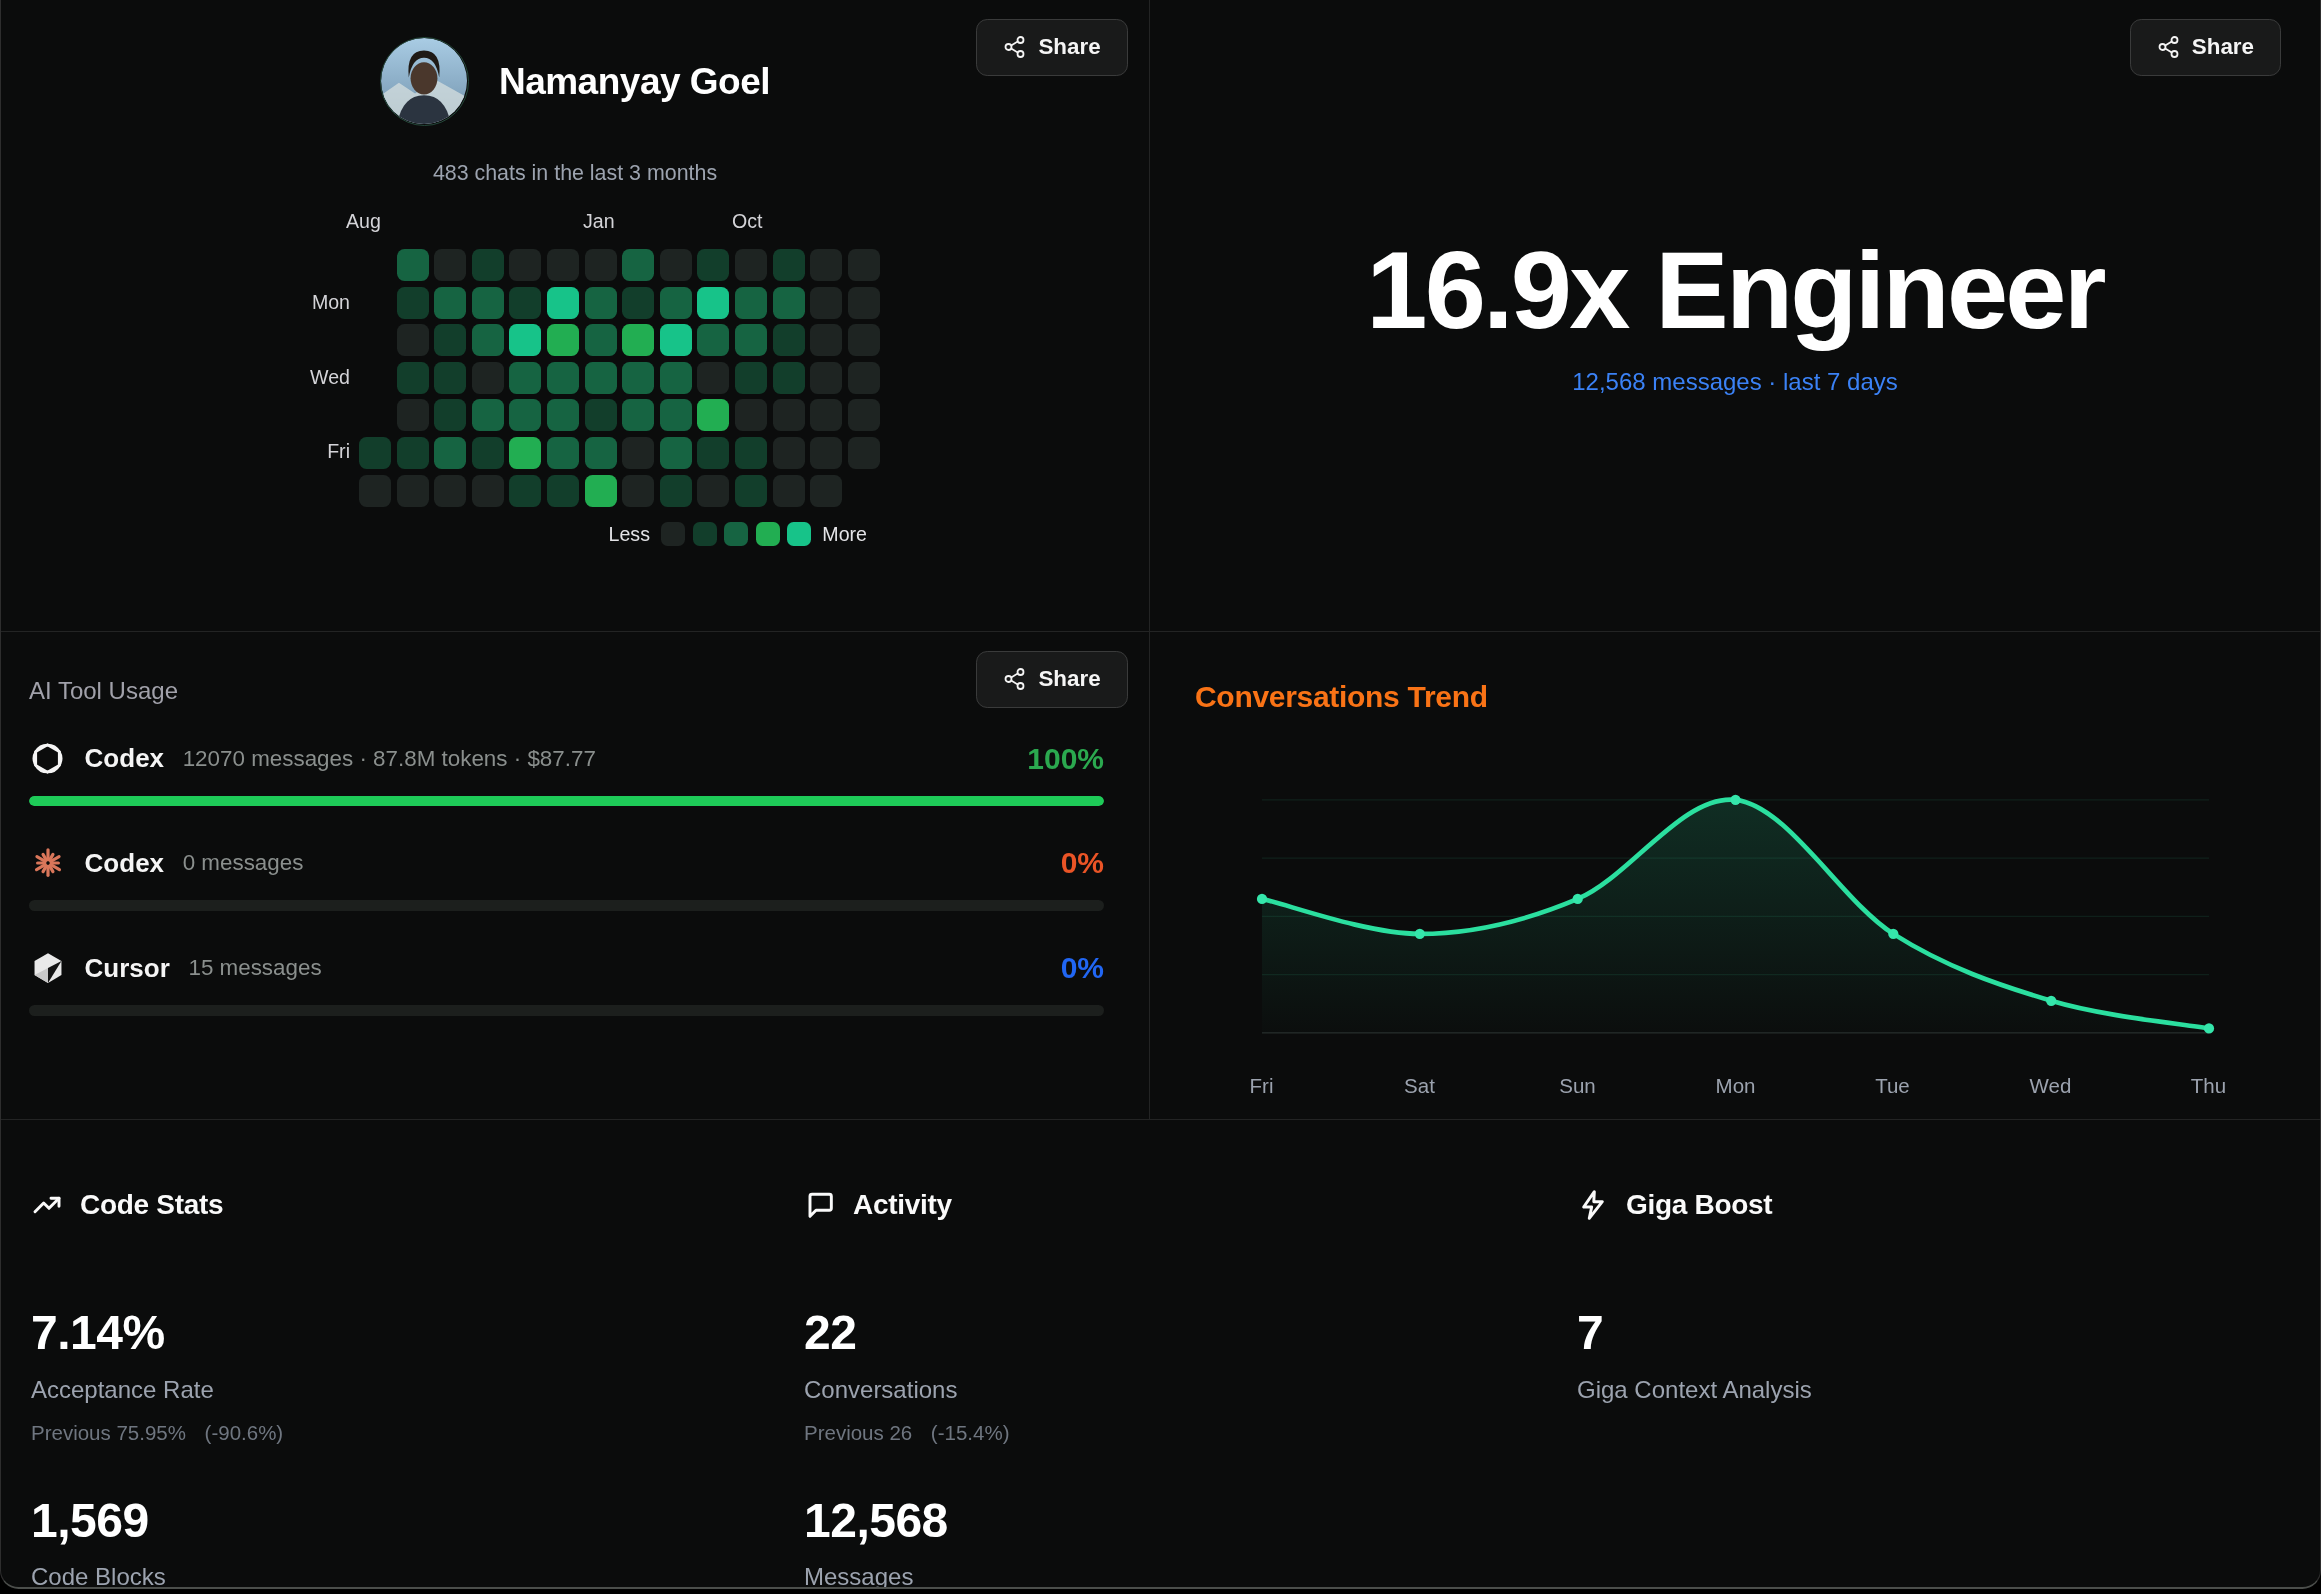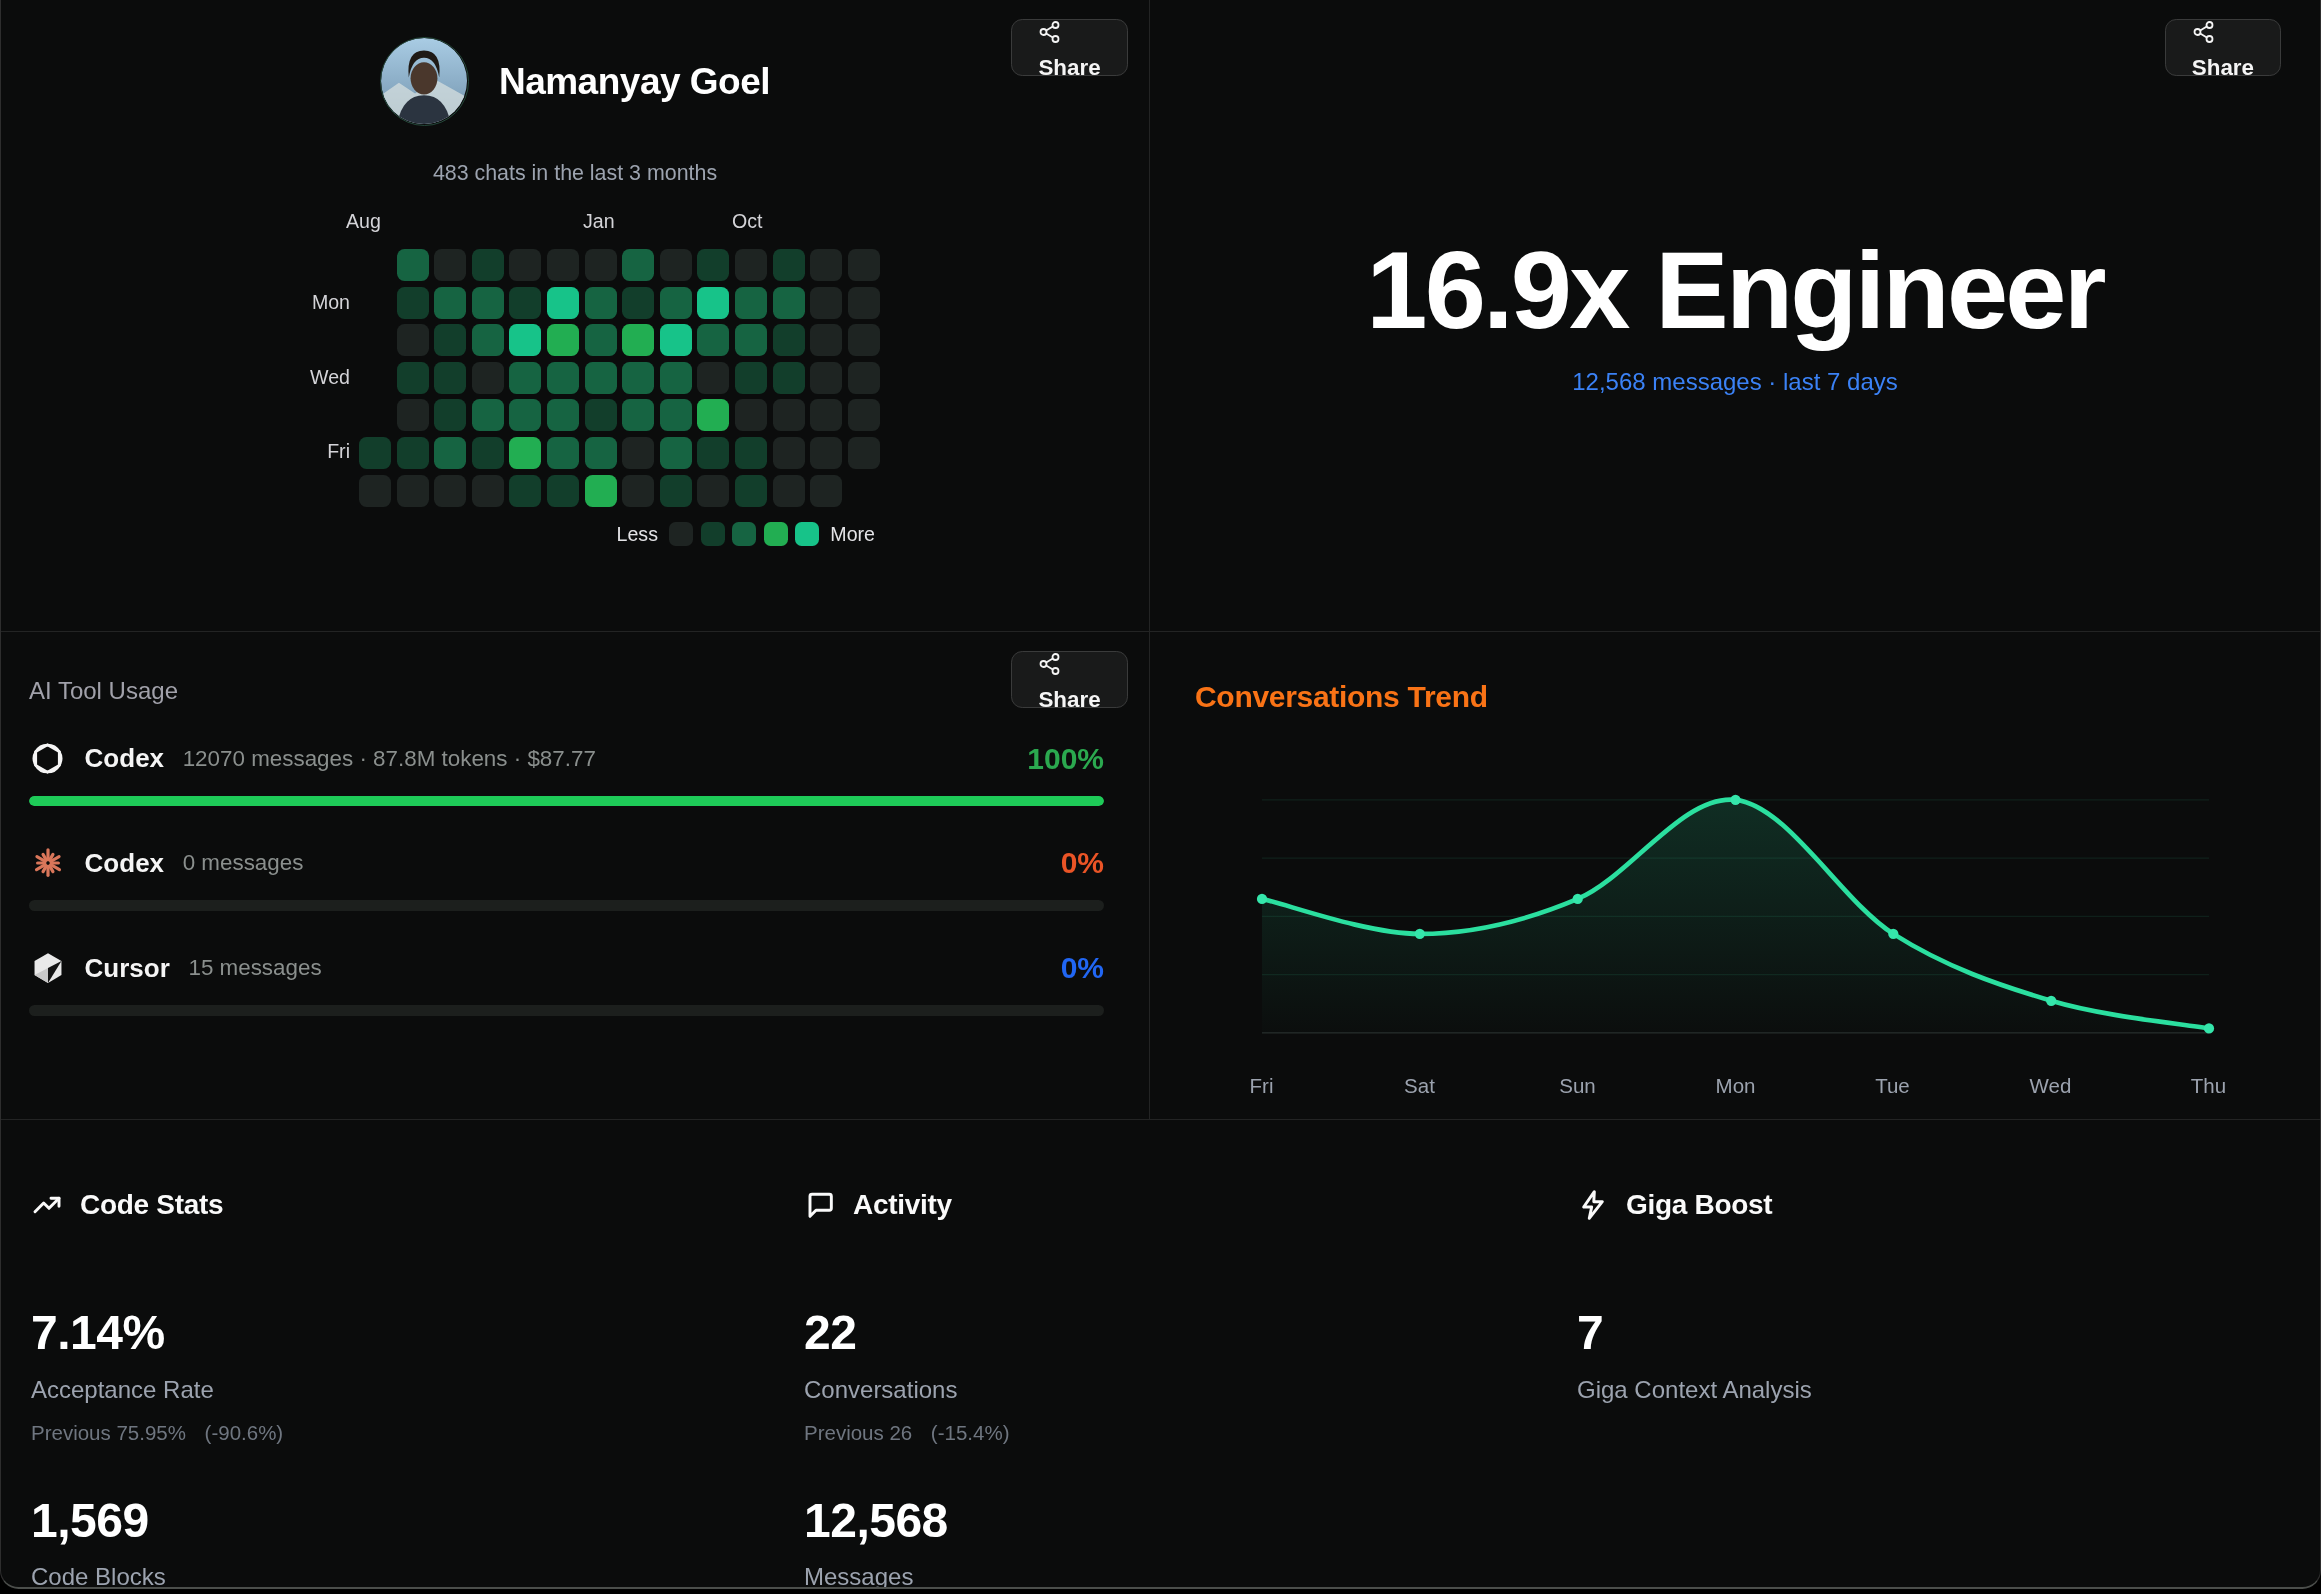--- a/index.html
+++ b/index.html
@@ -13,41 +13,41 @@
 
   .cell { position:relative; }
   .top-left  { border-right:1.9px solid #232424; border-bottom:1.9px solid #232424; }
   .top-right { border-bottom:1.9px solid #232424; }
   .mid-left  { border-right:1.9px solid #232424; border-bottom:1.9px solid #232424; }
   .mid-right { border-bottom:1.9px solid #232424; }
   .bottom-row { grid-column:1 / span 2; display:grid; grid-template-columns:repeat(3,1fr); }
 
   
   .share-btn { position:absolute; top:18.6px; right:21.4px; height:57px; padding:0 26px;
-    display:flex; align-items:flex-start; gap:11.2px; background:#191a1a; border:1.9px solid #3a3b3b;
-    border-radius:11.2px; color:#f5f5f5; font-size:22.4px; font-weight:600; cursor:pointer;flex-direction:column; }
+    display:flex; align-items:center; gap:11.2px; background:#191a1a; border:1.9px solid #3a3b3b;
+    border-radius:11.2px; color:#f5f5f5; font-size:22.4px; font-weight:600; cursor:pointer; }
   .share-btn svg { display:block; }
   .top-right .share-btn { right:39px; }
 
   
   .profile-head { display:flex; align-items:center; justify-content:center; gap:30px; padding-top:37px; }
   .avatar { width:89px; height:89px; border-radius:50%; overflow:hidden; display:block;
     border:1.9px solid #24483a; }
   .profile-name { font-size:37px; font-weight:600; color:#ffffff; letter-spacing:-0.5px; }
   .chats-summary { margin-top:35px; text-align:center; font-size:21.4px; color:#9ca3af; }
 
   
   .heatmap { position:relative; width:600px; height:340px; margin:24px auto 0; }
   .hm-months { position:absolute; left:84px; top:0; width:516px; height:24px; }
   .hm-months span { position:absolute; top:0; font-size:19.6px; color:#d4d4d8; }
   .hm-days span { position:absolute; font-size:19.6px; color:#d4d4d8; width:75px; text-align:right; left:0; }
   .hm-grid { position:absolute; left:84px; top:39px; display:grid;
     grid-template-columns:repeat(14,32px); grid-auto-rows:32px; gap:5.6px; }
   .hm-cell { width:32px; height:32px; border-radius:7.5px; }
-  .hm-legend { position:absolute; right:0; top:312px; display:flex; align-items:center; gap:11.2px; }
+  .hm-legend { position:absolute; right:8px; top:312px; display:flex; align-items:center; gap:11.2px; }
   .hm-legend .hm-swatches { display:flex; gap:7.5px; }
   .hm-legend .sw { width:24px; height:24px; border-radius:6.5px; }
   .hm-legend span { font-size:19.6px; color:#e4e4e7; }
 
   
   .top-right { display:flex; flex-direction:column; align-items:center; justify-content:center; }
   .hero-title { font-size:110px; font-weight:700; letter-spacing:-2.8px; color:#ffffff; line-height:1; }
   .hero-subtitle { margin-top:22.4px; font-size:24px; color:#3b82f6; }
 
   

